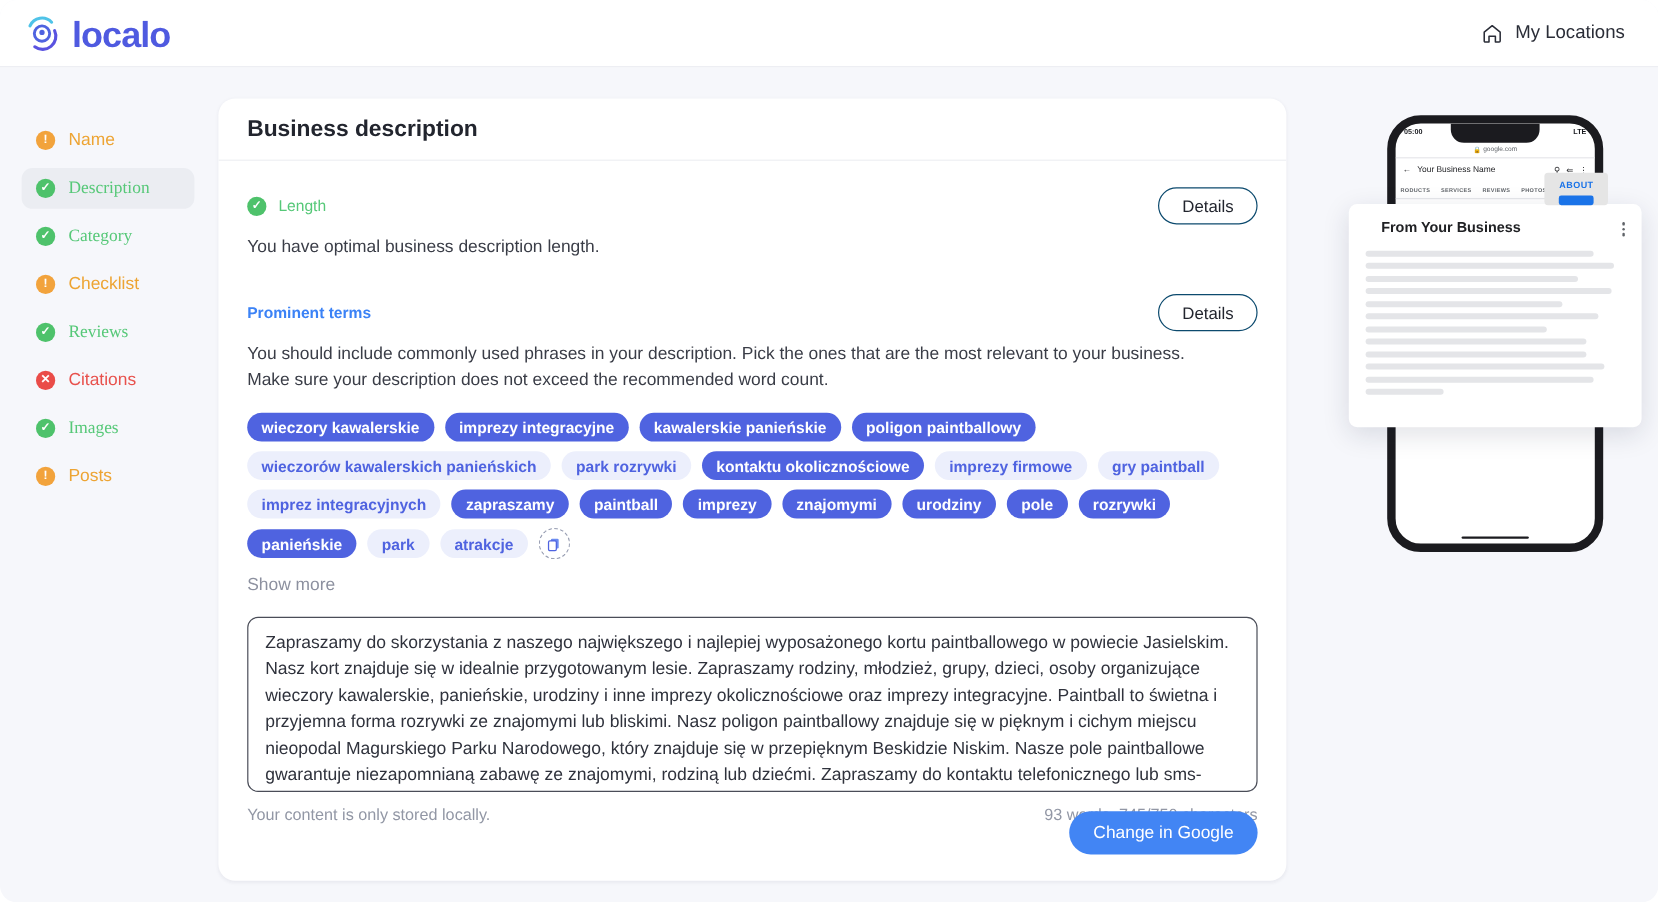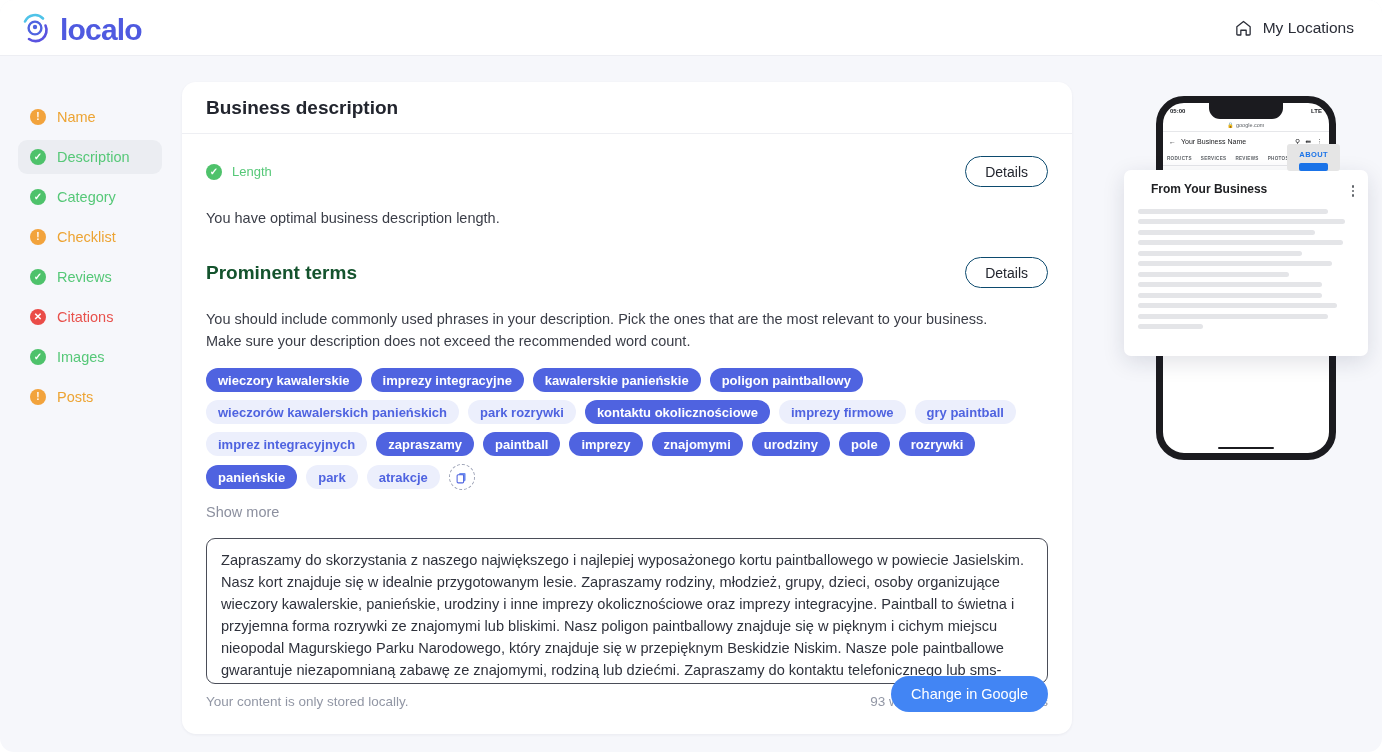--- a/index.html
+++ b/index.html
@@ -56,21 +56,21 @@
   .badge {
     width: 16px; height: 16px; border-radius: 50%;
     flex: 0 0 16px;
     display: flex; align-items: center; justify-content: center;
     color: #fff; font-size: 10px; font-weight: bold; line-height: 1;
   }
   .badge.ok   { background: #4ec26b; }
   .badge.warn { background: #f2a33c; }
   .badge.err  { background: #ea4c48; }
   .side-label { font-weight: 500; }
-  .c-ok   { color: #56c878; }
+  .c-ok   { color: #56c878; font-family: Liberation Serif, serif; }
   .c-warn { color: #eda433; }
   .c-err  { color: #e8514c; }
 
   
   .card {
     position: absolute; left: 182px; top: 82px;
     width: 890px; height: 652px;
     background: #ffffff;
     border-radius: 14px;
     box-shadow: 0 1px 3px rgba(30,35,60,.06);
@@ -84,30 +84,30 @@
   }
   .card-title { font-size: 19px; font-weight: bold; color: #22252e; }
   .card-body { padding: 22px 24px 0 24px; }
 
   .sec-row {
     display: flex; align-items: center; justify-content: space-between;
     min-height: 30px;
   }
   .sec-left { display: flex; align-items: center; gap: 10px; }
   .sec-title-ok { font-size: 13px; color: #56c878; font-weight: 500; }
-  .sec-title { font-size: 19px; color: #14532d; font-weight: bold; }
+  .sec-title { font-size: 13px; color: #3b82f6; font-weight: bold; }
   .btn-details {
     border: 1px solid #0c4a6e; background: #fff;
     border-radius: 18px; height: 31px; padding: 0 19px;
     font-size: 14px; color: #22252e; cursor: pointer;
     font-family: inherit;
   }
   .para {
     font-size: 14.5px; color: #3a3d47; line-height: 22px;
-    margin-top: 20px;
+    margin-top: 8px;
   }
   .sec-gap { height: 28px; }
 
   
   .tags {
     display: flex; flex-wrap: wrap; gap: 8px 9px;
     margin-top: 16px; align-items: center;
   }
   .tag {
     height: 24px; border-radius: 12px;

